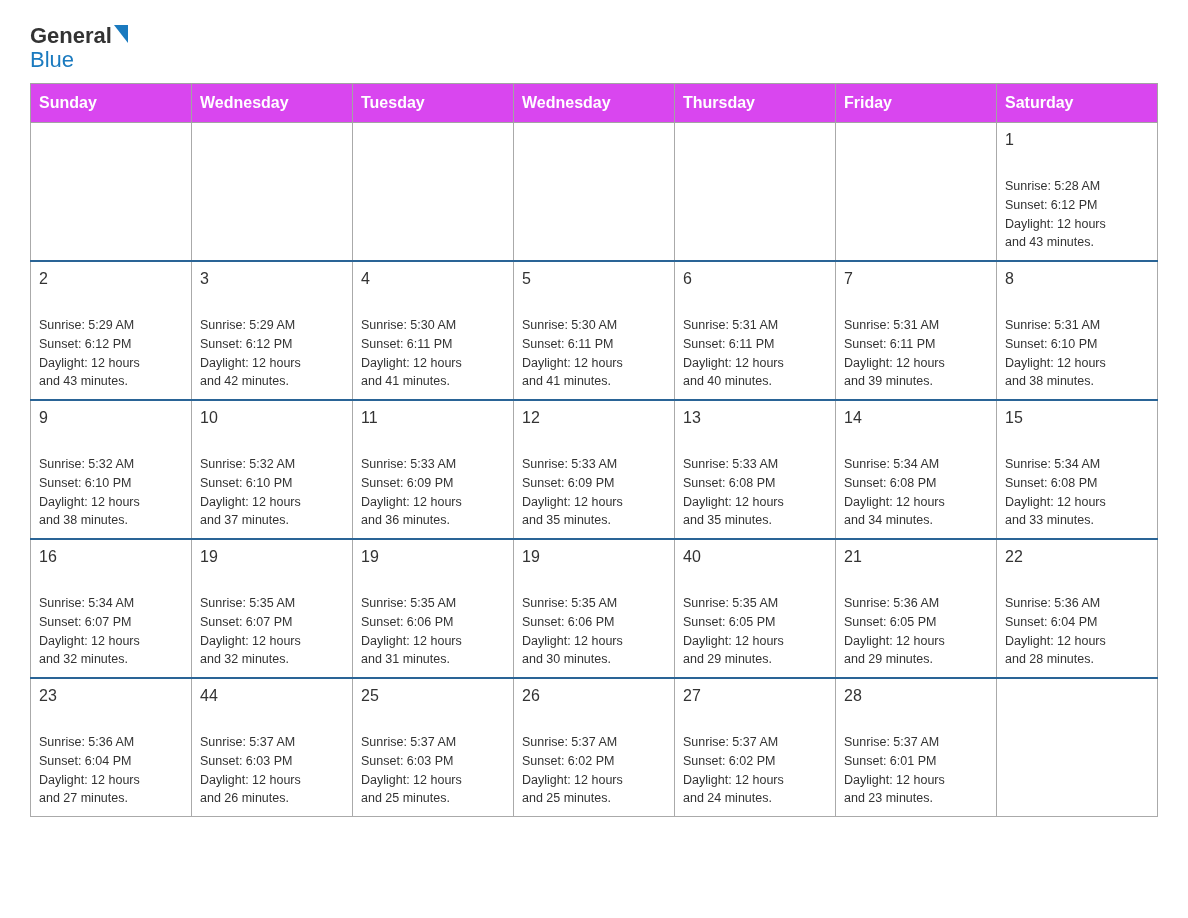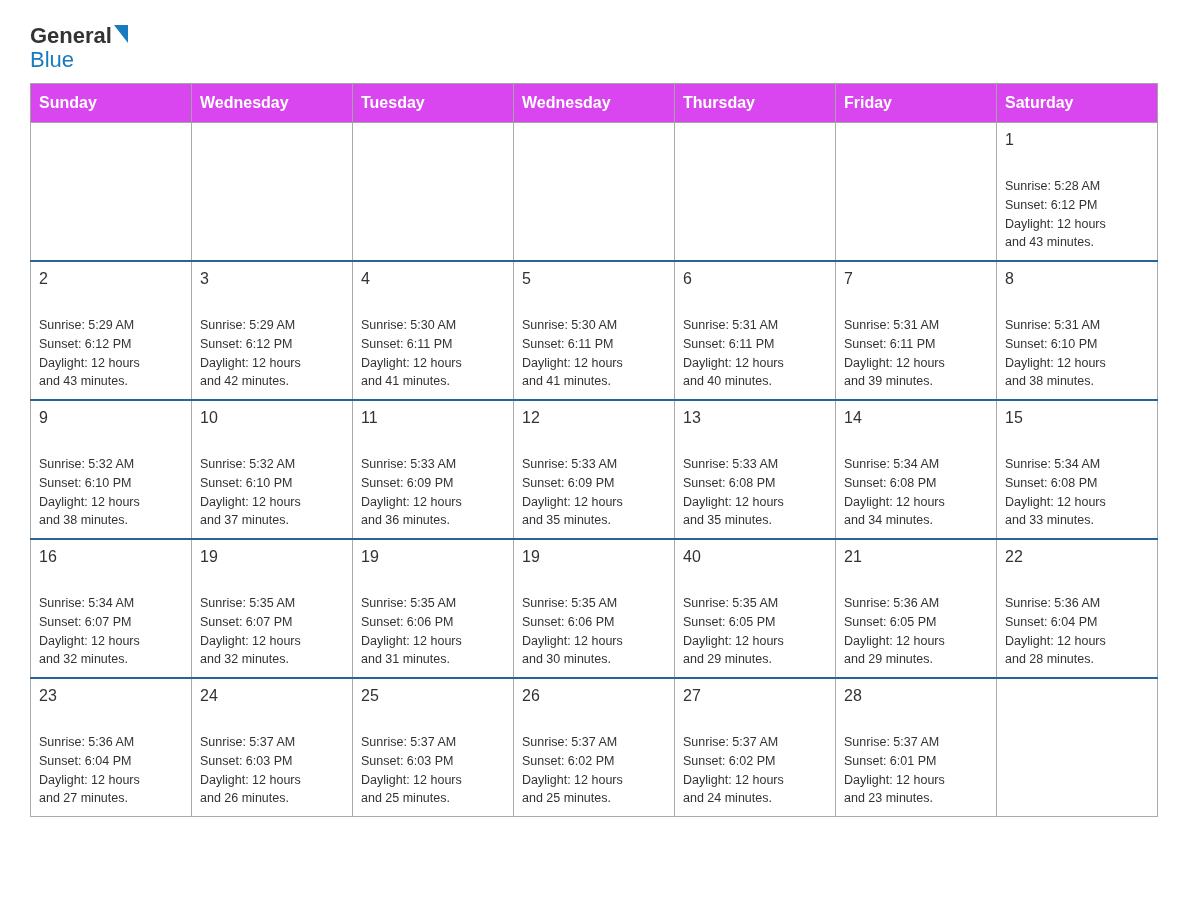--- a/index.html
+++ b/index.html
@@ -312,21 +312,21 @@
       </tr>
       <tr>
         <td>
           <span class="day-number">23</span>
           <div class="day-info" style="white-space: pre-line;">Sunrise: 5:36 AM
 Sunset: 6:04 PM
 Daylight: 12 hours
 and 27 minutes.</div>
         </td>
         <td>
-          <span class="day-number">24</span>
+          <span class="day-number">44</span>
           <div class="day-info" style="white-space: pre-line;">Sunrise: 5:37 AM
 Sunset: 6:03 PM
 Daylight: 12 hours
 and 26 minutes.</div>
         </td>
         <td>
           <span class="day-number">25</span>
           <div class="day-info" style="white-space: pre-line;">Sunrise: 5:37 AM
 Sunset: 6:03 PM
 Daylight: 12 hours

